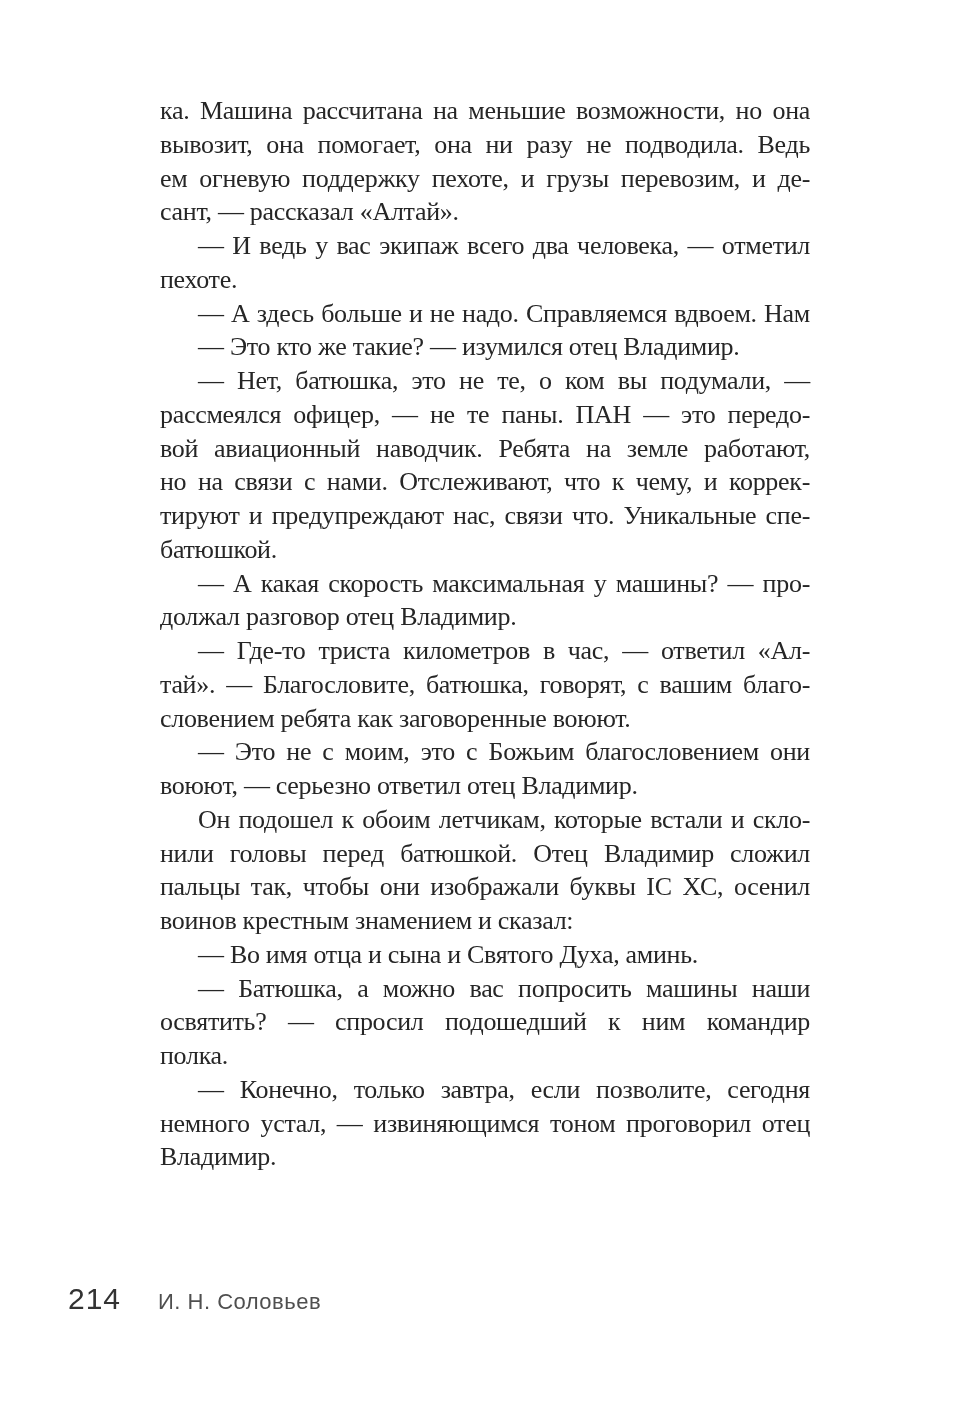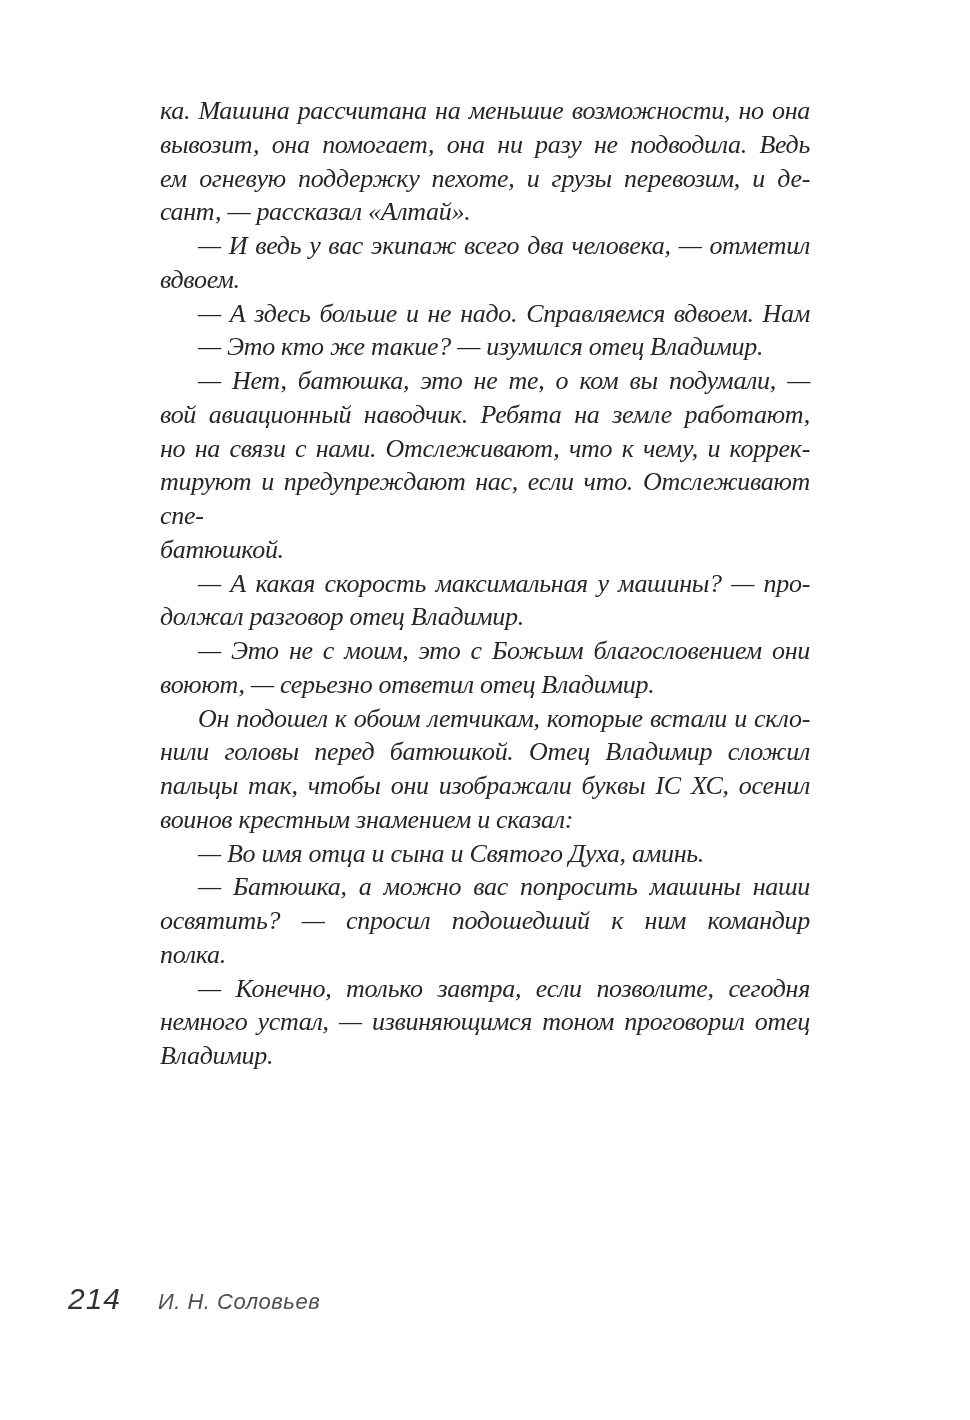--- a/index.html
+++ b/index.html
@@ -8,21 +8,20 @@
     padding: 0;
     background: #ffffff;
   }
   .page {
     position: relative;
     width: 970px;
     height: 1420px;
     background: #ffffff;
     overflow: hidden;
     font-family: "Liberation Serif", "DejaVu Serif", serif;
-    font-style: italic;
   }
   .text-block {
     position: absolute;
     left: 160px;
     top: 94px;
     width: 650px;
     color: #262626;
     font-size: 26px;
     line-height: 33.75px;
     letter-spacing: -0.3px;
@@ -78,38 +77,44 @@
 
   <main class="text-block" id="text-block">
       <div class="paragraph">
         <div class="line">ка. Машина рассчитана на меньшие возможности, но она</div>
         <div class="line">вывозит, она помогает, она ни разу не подводила. Ведь</div>
         <div class="line">ем огневую поддержку пехоте, и грузы перевозим, и де-</div>
         <div class="line para-end">сант, — рассказал «Алтай».</div>
       </div>
       <div class="paragraph">
         <div class="line indent">— И ведь у вас экипаж всего два человека, — отметил</div>
-        <div class="line para-end">вдвоем.</div>
+        <div class="line para-end">пехоте.</div>
       </div>
       <div class="paragraph">
         <div class="line indent">— А здесь больше и не надо. Справляемся вдвоем. Нам</div>
       </div>
       <div class="paragraph">
         <div class="line indent para-end">— Это кто же такие? — изумился отец Владимир.</div>
       </div>
       <div class="paragraph">
         <div class="line indent">— Нет, батюшка, это не те, о ком вы подумали, —</div>
+        <div class="line">рассмеялся офицер, — не те паны. ПАН — это передо-</div>
         <div class="line">вой авиационный наводчик. Ребята на земле работают,</div>
         <div class="line">но на связи с нами. Отслеживают, что к чему, и коррек-</div>
-        <div class="line">тируют и предупреждают нас, если что. Отслеживают спе-</div>
+        <div class="line">тируют и предупреждают нас, связи что. Уникальные спе-</div>
         <div class="line para-end">батюшкой.</div>
       </div>
       <div class="paragraph">
         <div class="line indent">— А какая скорость максимальная у машины? — про-</div>
         <div class="line para-end">должал разговор отец Владимир.</div>
+      </div>
+      <div class="paragraph">
+        <div class="line indent">— Где-то триста километров в час, — ответил «Ал-</div>
+        <div class="line">тай». — Благословите, батюшка, говорят, с вашим благо-</div>
+        <div class="line para-end">словением ребята как заговоренные воюют.</div>
       </div>
       <div class="paragraph">
         <div class="line indent">— Это не с моим, это с Божьим благословением они</div>
         <div class="line para-end">воюют, — серьезно ответил отец Владимир.</div>
       </div>
       <div class="paragraph">
         <div class="line indent">Он подошел к обоим летчикам, которые встали и скло-</div>
         <div class="line">нили головы перед батюшкой. Отец Владимир сложил</div>
         <div class="line">пальцы так, чтобы они изображали буквы IC ХС, осенил</div>
         <div class="line para-end">воинов крестным знамением и сказал:</div>

